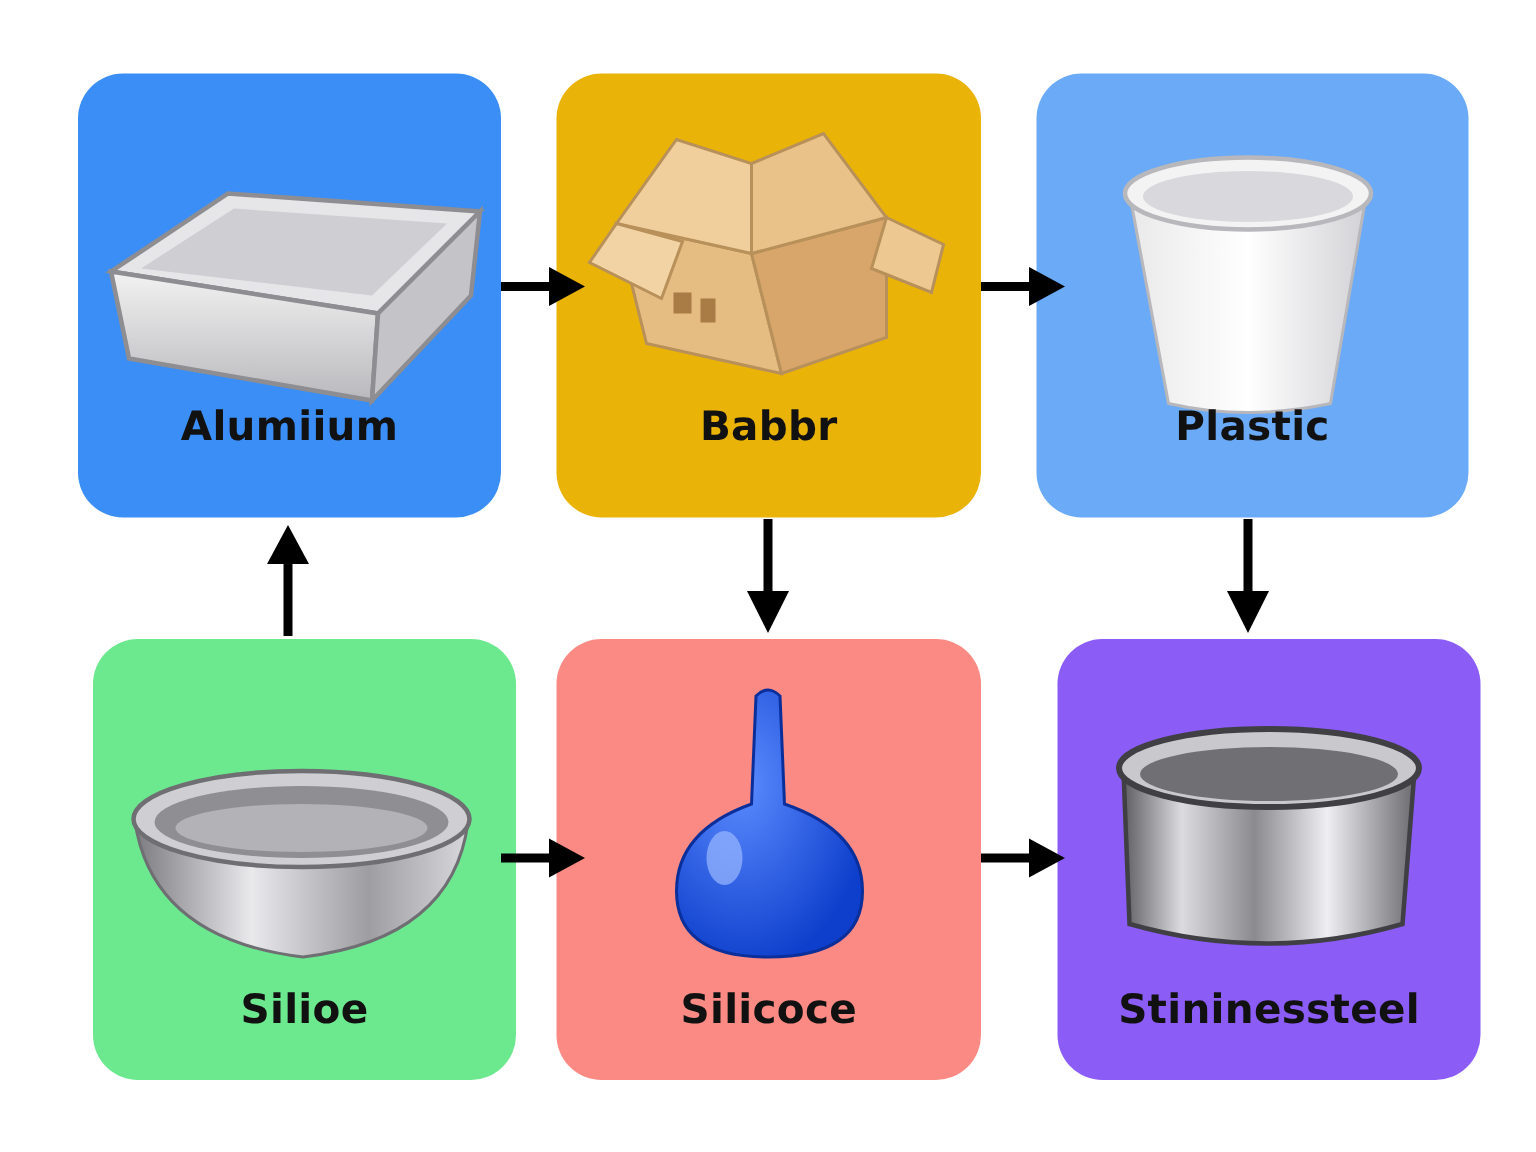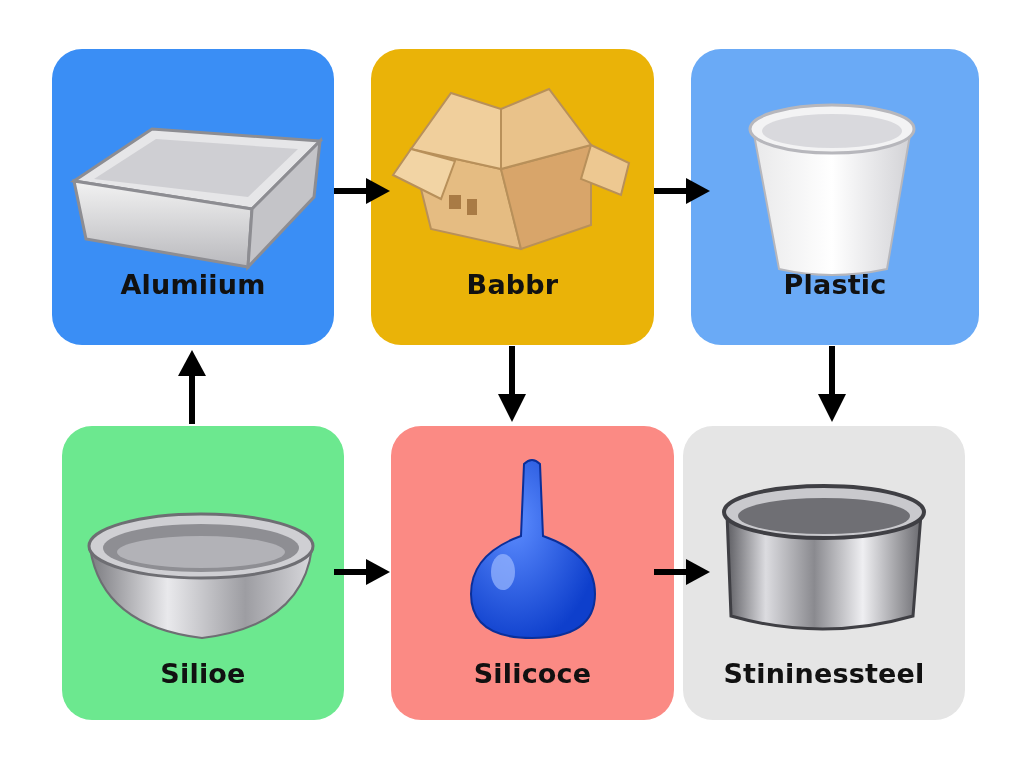--- a/index.html
+++ b/index.html
@@ -14,22 +14,22 @@
   }
   .card .label {
     position: absolute; left: 0; right: 0; text-align: center;
     font-weight: bold; font-size: 27px; color: #111; letter-spacing: 0.2px;
   }
   .card .illus { position: absolute; left: 0; top: 0; }
   #c-al { left: 52px; top: 49px; width: 282px; height: 296px; background: #3a8ef5; }
   #c-ca { left: 371px; top: 49px; width: 283px; height: 296px; background: #eab308; }
   #c-pl { left: 691px; top: 49px; width: 288px; height: 296px; background: #6aaaf6; }
   #c-si { left: 52px; top: 426px; width: 282px; height: 294px; background: #6ce88f; margin-left: 10px; }
-  #c-sc { left: 371px; top: 426px; width: 283px; height: 294px; background: #fb8a84; margin-left: 20px; }
-  #c-st { left: 683px; top: 426px; width: 282px; height: 294px; background: #e5e5e5; }
+  #c-sc { left: 371px; top: 426px; width: 283px; height: 294px; background: #fb8a84; }
+  #c-st { left: 705px; top: 426px; width: 282px; height: 294px; background: #8b5cf6; }
   #c-al .label, #c-ca .label, #c-pl .label { top: 296px; transform: translateY(-76px); }
   #c-si .label, #c-sc .label, #c-st .label { top: 294px; transform: translateY(-62px); }
   .arrow { position: absolute; }
 </style>
 </head>
 <body>
 
 <div class="card" id="c-al">
   <svg class="illus" width="282" height="230">
     <defs>

